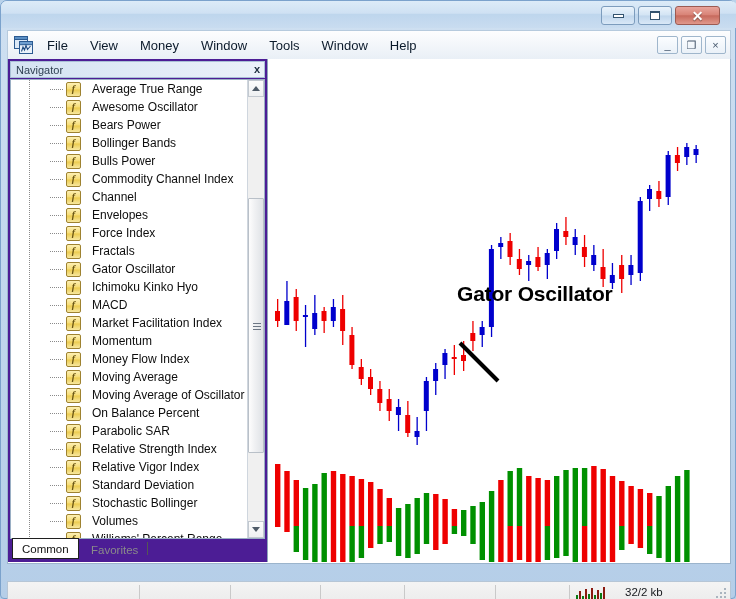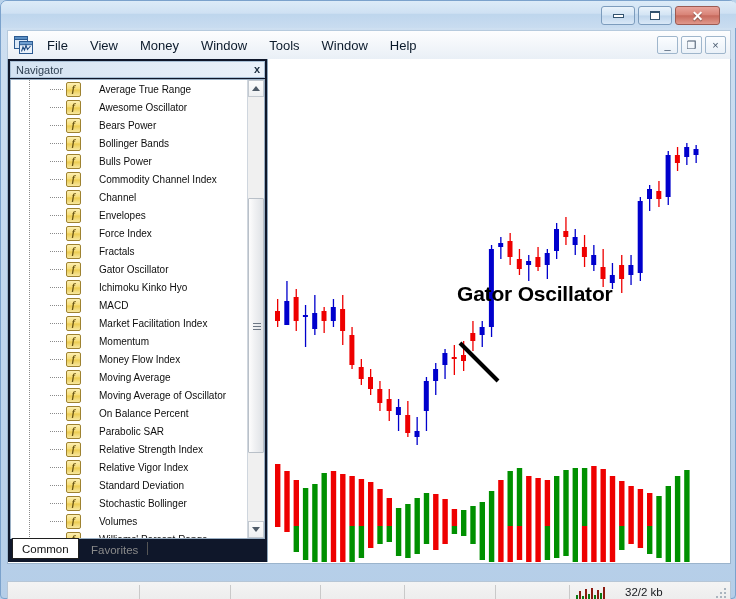--- a/index.html
+++ b/index.html
@@ -63,21 +63,21 @@
 
   
   #client{
     position:absolute;left:6px;top:58px;width:724px;height:505px;
     background:#ffffff;border:1px solid #9bb4cc;border-top:none;box-sizing:border-box;
   }
 
   
   #navigator{
     position:absolute;left:0;top:0;width:259px;height:503px;
-    background:#0f172a;box-sizing:border-box;
+    background:#4c1d95;box-sizing:border-box;
   }
   #nav-header{
     position:absolute;left:2px;top:2px;width:255px;height:17px;
     background:linear-gradient(to right,#d4e3f2 0%,#dfeaf6 45%,#eaf1f9 100%);
     border:1px solid #a9c0d6;box-sizing:border-box;
     display:flex;align-items:center;
   }
   #nav-title{font-size:11px;color:#2d3e50;margin-left:5px;}
   #nav-close{
     position:absolute;right:4px;top:1px;font-size:11px;font-weight:bold;color:#1b2c3d;
@@ -102,21 +102,21 @@
     background-size:2px 1px;
   }
   .fx-icon{
     position:relative;margin-left:41px;width:13px;height:13px;flex:none;
     border:1px solid #9e8230;border-radius:2px;
     background:linear-gradient(to bottom,#fdf0b4 0%,#f6dc74 48%,#eccb4e 52%,#f7e79f 100%);
     color:#6b5614;font-size:10px;font-style:italic;font-weight:bold;
     display:flex;align-items:center;justify-content:center;
     font-family:"Liberation Serif",serif;line-height:1;
   }
-  .tree-label{margin-left:18px;font-size:10px;color:#0d0d0d;white-space:nowrap;}
+  .tree-label{margin-left:11px;font-size:12px;color:#0d0d0d;white-space:nowrap;}
   
   #nav-scroll{
     position:absolute;right:0;top:0;width:17px;height:458px;
     background:#f0f0f0;border-left:1px solid #cfd6de;box-sizing:border-box;
   }
   .sb-arrow{
     position:absolute;left:0;width:16px;height:17px;
     background:linear-gradient(to bottom,#fdfdfd,#eef0f2);
     border:1px solid #c3c9d0;box-sizing:border-box;
     display:flex;align-items:center;justify-content:center;

